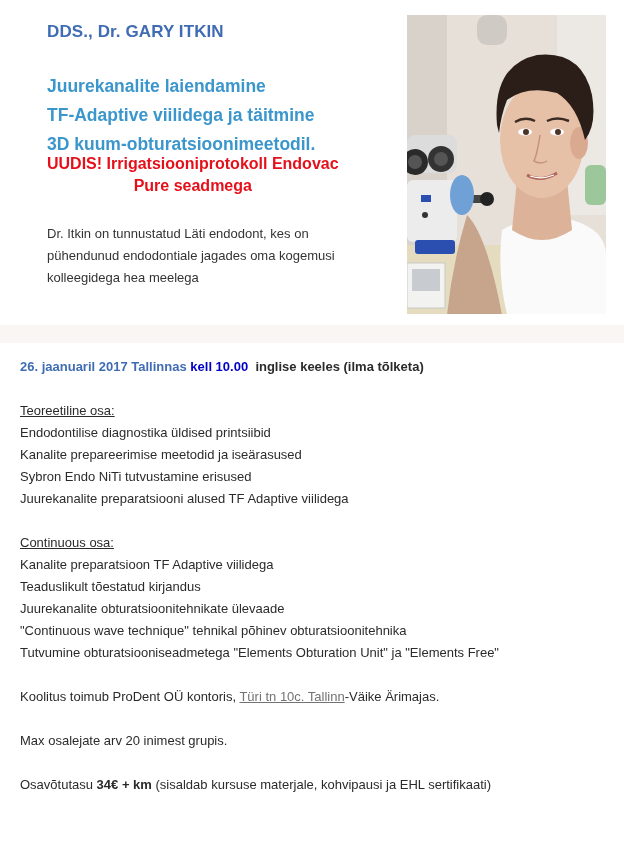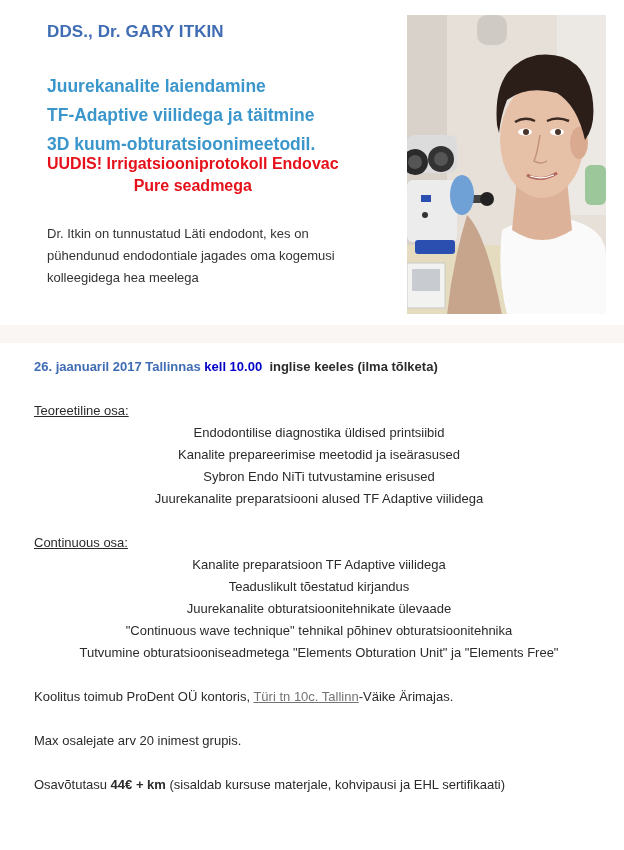--- a/index.html
+++ b/index.html
@@ -68,21 +68,21 @@
     }
     .photo svg { display: block; }
     .band {
       position: absolute;
       left: 0; top: 325px;
       width: 624px; height: 18px;
       background: #faf6f4;
     }
     .content {
       position: absolute;
-      left: 34px; top: 356px;
+      left: 20px; top: 356px;
       width: 570px;
       font-size: 13px;
       color: #2b2b2b;
     }
     .date-line {
       font-size: 13px;
       font-weight: bold;
       line-height: 22px;
       margin: 0;
     }
@@ -93,21 +93,20 @@
       margin-top: 22px;
     }
     .section-title {
       text-decoration: underline;
       line-height: 22px;
       margin: 0;
     }
     .item {
       line-height: 22px;
       margin: 0;
-      text-align: center;
     }
     .para {
       line-height: 22px;
       margin: 22px 0 0 0;
     }
     .link {
       color: #737373;
       text-decoration: underline;
       cursor: pointer;
     }
@@ -213,14 +212,14 @@
     <p class="item">Teaduslikult tõestatud kirjandus</p>
     <p class="item">Juurekanalite obturatsioonitehnikate ülevaade</p>
     <p class="item">"Continuous wave technique" tehnikal põhinev obturatsioonitehnika</p>
     <p class="item">Tutvumine obturatsiooniseadmetega "Elements Obturation Unit" ja "Elements Free"</p>
   </div>
 
   <p class="para"><span>Koolitus toimub ProDent OÜ kontoris, </span><a class="link">Türi tn 10c. Tallinn</a><span>-Väike Ärimajas.</span></p>
 
   <p class="para">Max osalejate arv 20 inimest grupis.</p>
 
-  <p class="para"><span>Osavõtutasu </span><span class="bold">44€ + km</span><span> (sisaldab kursuse materjale, kohvipausi ja EHL sertifikaati)</span></p>
+  <p class="para"><span>Osavõtutasu </span><span class="bold">34€ + km</span><span> (sisaldab kursuse materjale, kohvipausi ja EHL sertifikaati)</span></p>
 </div>
 
 </body></html>

